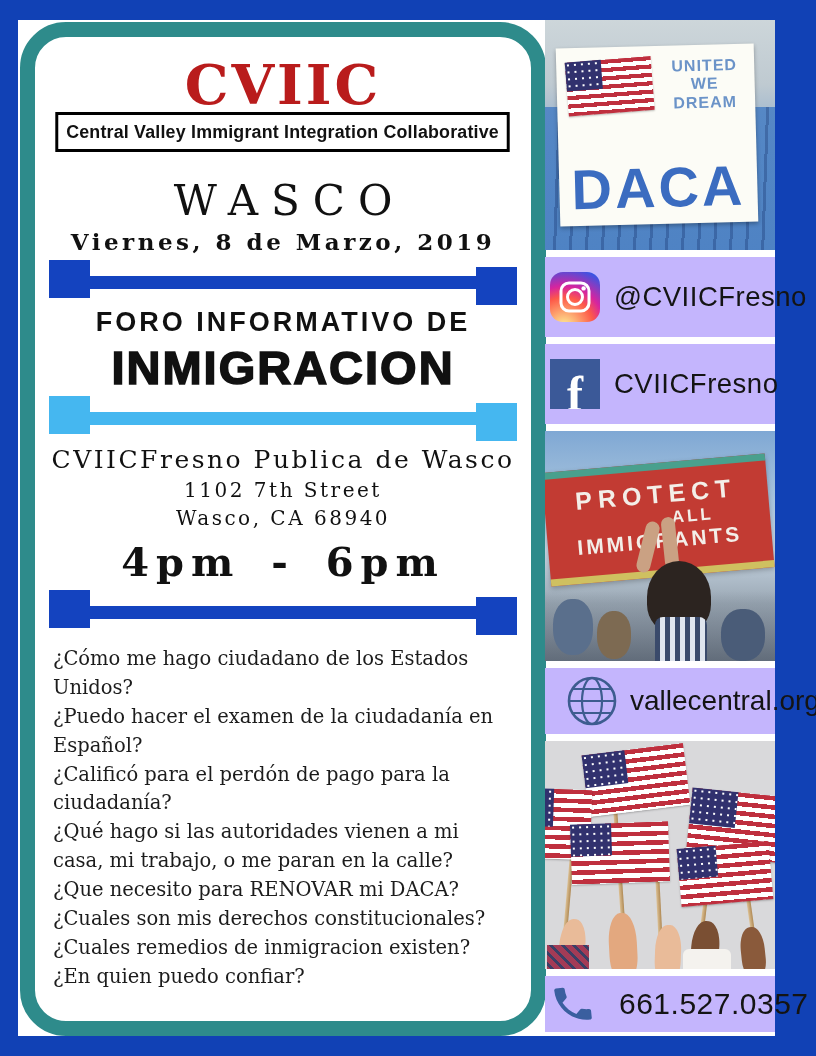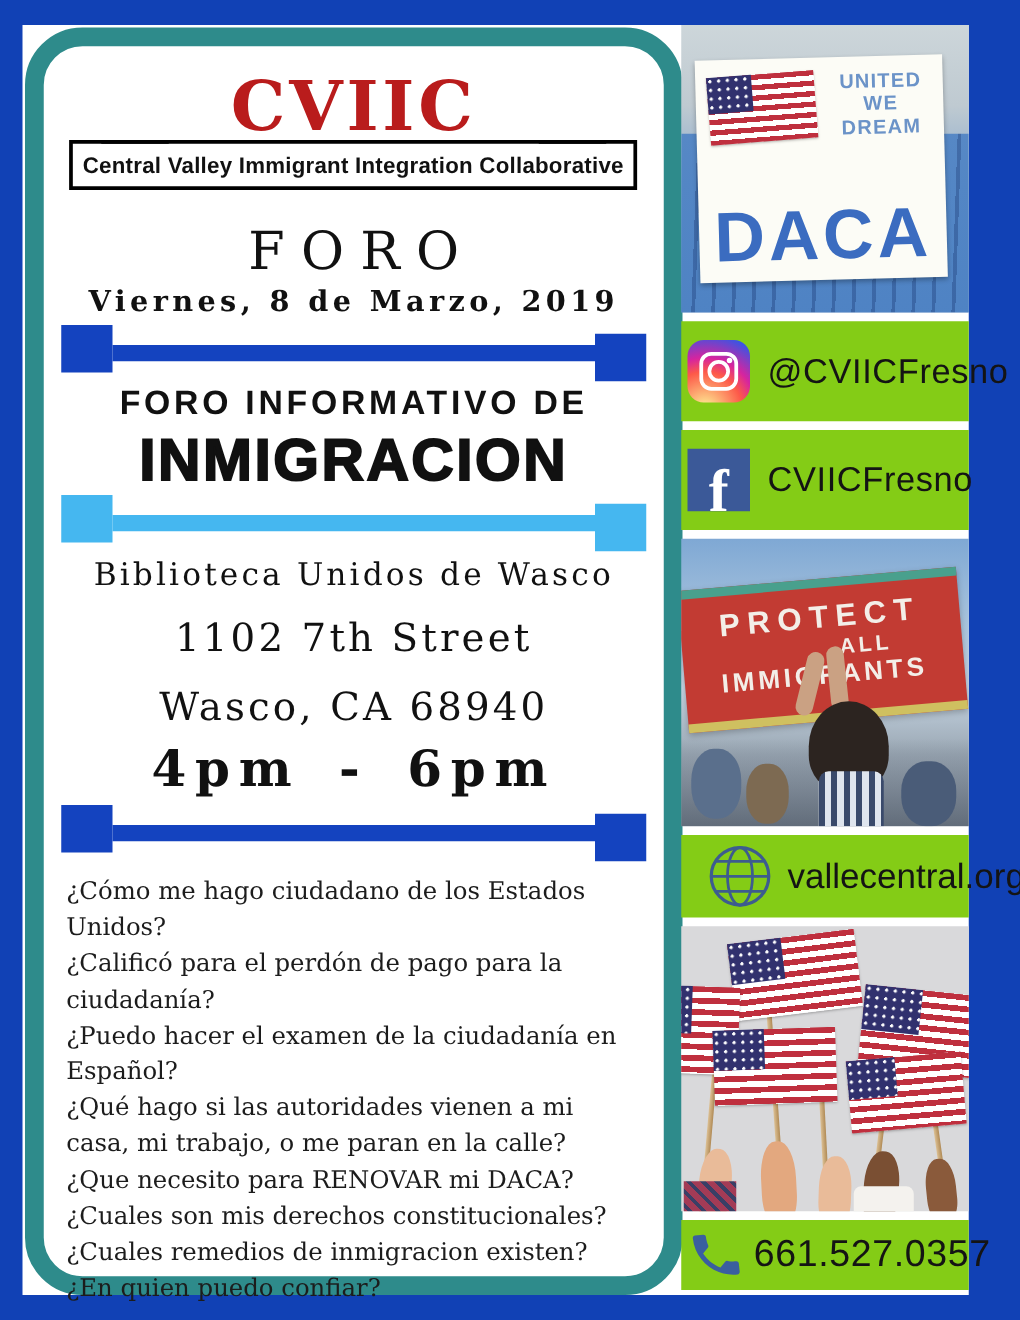--- a/index.html
+++ b/index.html
@@ -52,21 +52,21 @@
   .divider .endblock.right{transform:translateY(4px);}
   .divider .bar{flex:1;height:13px;}
   .divider.dark .endblock,.divider.dark .bar{background:#1443BF;}
   .divider.light .endblock,.divider.light .bar{background:#45B7F0;}
   .kicker{font-size:27px;font-weight:bold;letter-spacing:3px;margin-top:0px;}
   .main-title{
     font-size:47px;font-weight:bold;letter-spacing:2px;margin-top:6px;
     -webkit-text-stroke:1.6px #111;line-height:1.0;
   }
   .venue{font-family:"DejaVu Serif", serif;font-size:25px;letter-spacing:2.5px;margin-top:6px;}
-  .addr{font-family:"DejaVu Serif", serif;font-size:31px;letter-spacing:2.5px;margin-top:19px;}
+  .addr{font-family:"DejaVu Serif", serif;font-size:20px;letter-spacing:2.5px;margin-top:4px;}
   .time{
     font-family:"DejaVu Serif", serif;font-weight:bold;font-size:40px;
     letter-spacing:7px;word-spacing:10px;margin-top:8px;
   }
   .questions{
     text-align:left;font-family:"DejaVu Serif", serif;font-size:19.5px;
     line-height:1.48;color:#1c1c1c;margin-top:12px;padding:0 2px;
   }
   .questions p{margin:0;}
   
@@ -99,25 +99,25 @@
   .daca-sign-text{
     position:absolute;right:2px;top:12px;width:96px;
     color:#6b93c8;font-weight:bold;font-size:16px;line-height:1.15;
     letter-spacing:1px;text-align:center;
   }
   .daca-word{
     position:absolute;bottom:4px;left:0;width:100%;text-align:center;
     color:#3b6cc0;font-weight:bold;font-size:56px;letter-spacing:3px;
   }
   
-  .row{display:flex;align-items:center;gap:14px;padding-left:5px;background:#84cc16;}
+  .row{display:flex;align-items:center;gap:14px;padding-left:5px;background:#c4b5fd;}
   .row-ig{height:80px;}
   .row-fb{height:80px;}
   .row-site{height:66px;gap:10px;padding-left:19px;align-items:center;}
-  .row-phone{height:56px;gap:7px;}
+  .row-phone{height:56px;gap:23px;}
   .ig-icon{
     width:50px;height:50px;border-radius:13px;flex:none;
     background:radial-gradient(circle at 28% 110%,#fdf497 0%,#fd5949 45%,#d6249f 62%,#285AEB 95%);
     display:flex;align-items:center;justify-content:center;
   }
   .fb-icon{width:50px;height:50px;background:#3b5998;flex:none;position:relative;overflow:hidden;}
   .fb-f{
     position:absolute;left:17px;bottom:-12px;color:#fff;
     font-size:48px;font-weight:bold;font-family:"Liberation Serif", serif;
   }
@@ -163,53 +163,53 @@
 <div class="frame-inner"></div>
 
 <div class="card">
 
   <div class="cviic">CVIIC</div>
 
   <div class="org-box-wrap">
     <span class="org-box">Central Valley Immigrant Integration Collaborative</span>
   </div>
 
-  <div class="wasco">FORO</div>
+  <div class="wasco">WASCO</div>
   <div class="date-line">Viernes, 8 de Marzo, 2019</div>
 
   <div class="divider dark">
     <div class="endblock left"></div>
     <div class="bar"></div>
     <div class="endblock right"></div>
   </div>
 
   <div class="kicker">FORO INFORMATIVO DE</div>
   <div class="main-title">INMIGRACION</div>
 
   <div class="divider light">
     <div class="endblock left"></div>
     <div class="bar"></div>
     <div class="endblock right"></div>
   </div>
 
-  <div class="venue">Biblioteca Unidos de Wasco</div>
+  <div class="venue">CVIICFresno Publica de Wasco</div>
   <div class="addr">1102 7th Street</div>
   <div class="addr">Wasco, CA 68940</div>
   <div class="time">4pm - 6pm</div>
 
   <div class="divider dark">
     <div class="endblock left"></div>
     <div class="bar"></div>
     <div class="endblock right"></div>
   </div>
 
   <div class="questions">
     <p>¿Cómo me hago ciudadano de los Estados Unidos?</p>
+    <p>¿Puedo hacer el examen de la ciudadanía en Español?</p>
     <p>¿Calificó para el perdón de pago para la ciudadanía?</p>
-    <p>¿Puedo hacer el examen de la ciudadanía en Español?</p>
     <p>¿Qué hago si las autoridades vienen a mi casa, mi trabajo, o me paran en la calle?</p>
     <p>¿Que necesito para RENOVAR mi DACA?</p>
     <p>¿Cuales son mis derechos constitucionales?</p>
     <p>¿Cuales remedios de inmigracion existen?</p>
     <p>¿En quien puedo confiar?</p>
   </div>
 </div>
 
 <div class="sidebar">
 

